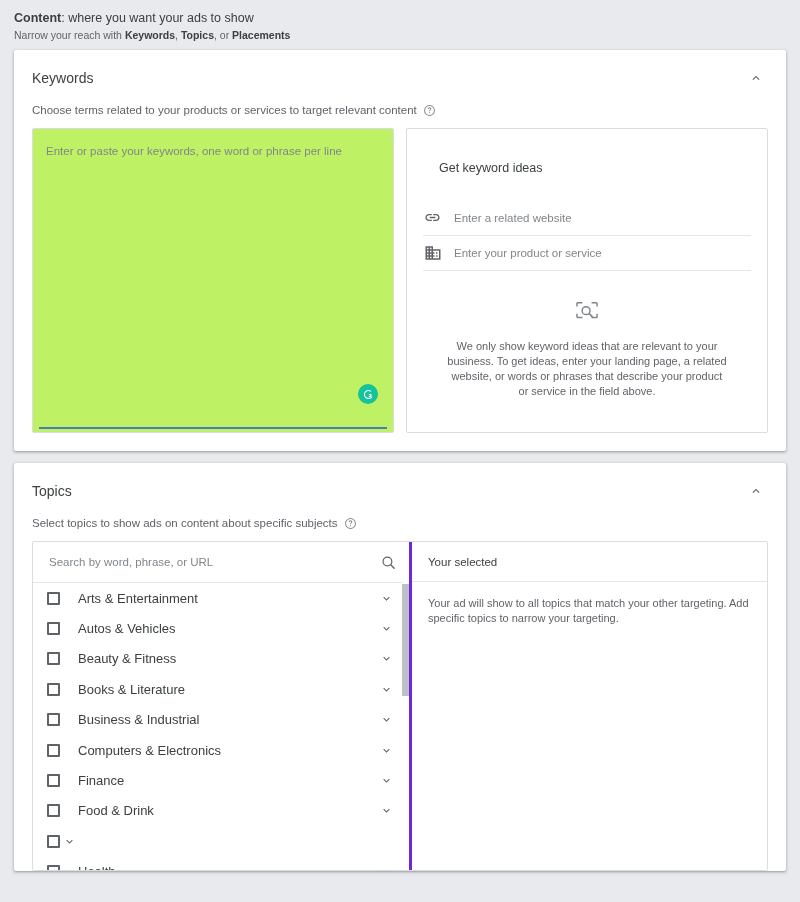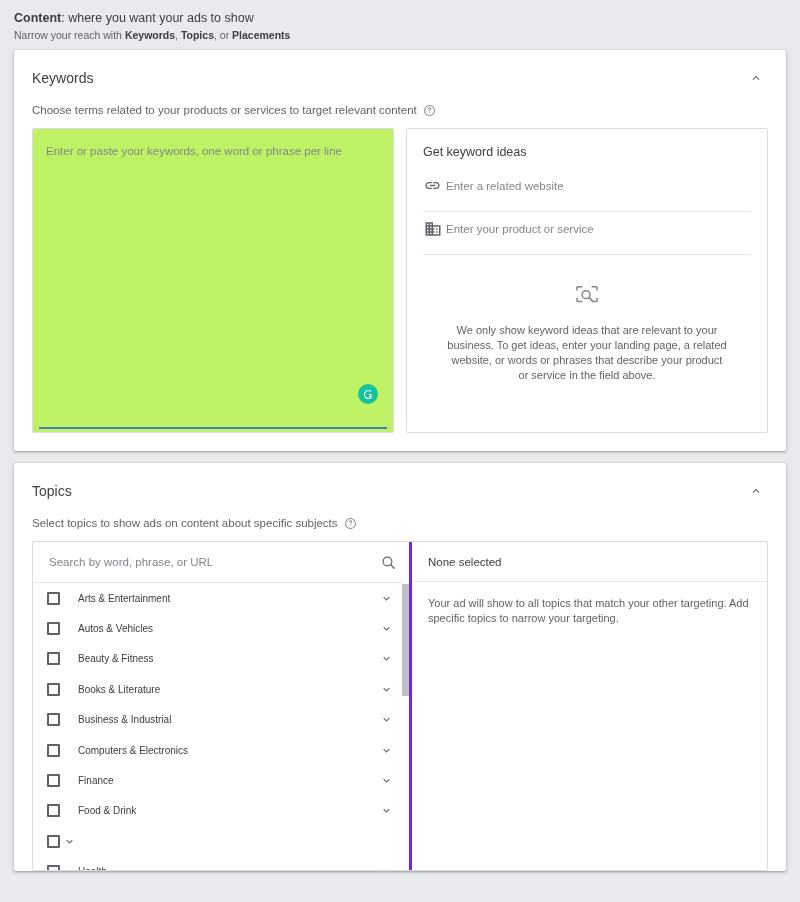--- a/index.html
+++ b/index.html
@@ -130,32 +130,32 @@
   .kw-right {
     flex: 1;
     border: 1px solid #dadce0;
     border-radius: 2px;
     box-sizing: border-box;
     height: 305px;
     padding: 0 16px;
     background: #fff;
   }
   .kw-right h4 {
-    margin: 0;
+    margin: 16px;
     padding: 16px 0 10px 0;
     font-size: 12.5px;
     font-weight: normal;
     color: #3c4043;
   }
   .idea-field {
     display: flex;
     align-items: center;
-    gap: 4px;
+    gap: 12px;
     border-bottom: 1px solid #e4e6e8;
-    padding: 7px 0 16px 0;
+    padding: 7px 0 8px 0;
   }
   .idea-field .ficon {
     width: 19px; height: 19px;
     color: #5f6368;
     flex: none;
     display: flex; align-items: center; justify-content: center;
   }
   .idea-field input {
     border: 0;
     outline: none;
@@ -245,21 +245,21 @@
   .cbox {
     width: 13px; height: 13px;
     border: 2px solid #5f6368;
     border-radius: 1px;
     flex: none;
     box-sizing: border-box;
     cursor: pointer;
   }
   .tp-row .label {
     flex: 1;
-    font-size: 10px;
+    font-size: 13px;
     color: #3c4043;
     padding-left: 18px;
   }
   .tp-row .chev {
     width: 18px; height: 18px;
     color: #5f6368;
     display: flex; align-items: center; justify-content: center;
     cursor: pointer;
     flex: none;
   }
@@ -508,17 +508,17 @@
             </div>
           </div>
         </div>
 
       <div class="tp-scrollbar">
         <div class="tp-thumb"></div>
       </div>
     </div>
 
     <div class="tp-right">
-      <div class="tp-right-head">None selected</div>
+      <div class="tp-right-head">Your selected</div>
       <div class="tp-right-body">Your ad will show to all topics that match your other targeting. Add specific topics to narrow your targeting.</div>
     </div>
   </div>
 </div>
 
 </body></html>

